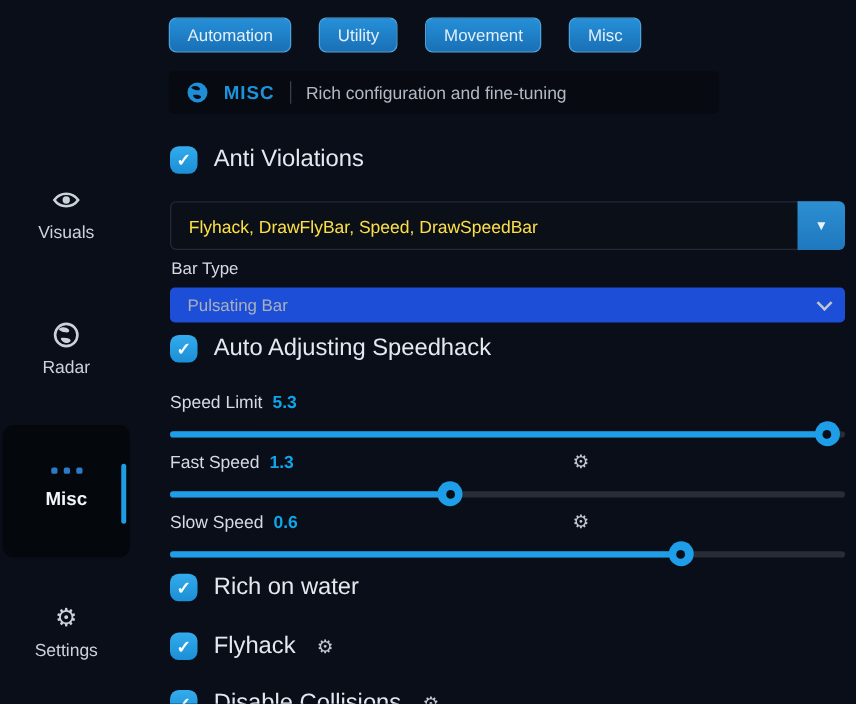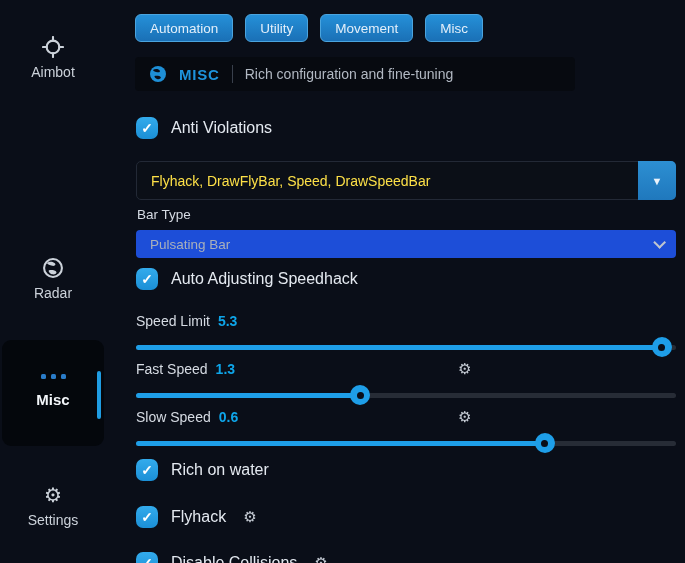--- a/index.html
+++ b/index.html
@@ -33,21 +33,21 @@
     position:absolute; right:3px; top:31px; width:4px; height:48px;
     background:#1f9ce2; border-radius:2px;
   }
   .ellipsis { display:flex; gap:5px; height:5px; margin-top:4px; }
   .ellipsis i { width:5px; height:5px; border-radius:1.5px; background:#2a7cc9; display:block; }
   .gear-glyph { font-size:20px; line-height:22px; color:#ccd2da; }
 
   
   .tabs {
     position:absolute; left:135px; top:14px; width:460px;
-    display:flex; gap:12px;
+    display:flex; gap:22px;
   }
   .tab {
     height:28px; padding:0 14px;
     background:linear-gradient(#2590d8,#1a70b6);
     border:1px solid #4ba4de; border-radius:6px;
     color:#e3effa; font-size:13.5px; font-family:"Liberation Sans",sans-serif;
     cursor:pointer; white-space:nowrap;
   }
 
   .header {
@@ -65,21 +65,21 @@
     position:absolute; left:136px; height:24px;
     display:flex; align-items:center; gap:13px; cursor:pointer;
   }
   .checkbox {
     width:22px; height:22px; border-radius:7px;
     background:linear-gradient(#33abec,#1b8fd6);
     display:flex; align-items:center; justify-content:center;
     cursor:pointer; flex:0 0 auto;
   }
   .checkbox .tick { color:#ffffff; font-size:14px; font-weight:bold; line-height:1; }
-  .check-label { font-size:16px; color:#e4e9f0; }
+  .check-label { font-size:19px; color:#e4e9f0; }
   .row-gear { font-size:15px; color:#c3c9d2; margin-left:4px; }
 
   
   .multiselect {
     position:absolute; left:136px; top:161px; width:540px; height:39px;
     background:#0b0f17; border:1px solid #232936; border-radius:5px;
     display:flex; align-items:center; cursor:pointer;
   }
   .ms-value { font-size:14px; color:#fde047; padding-left:14px; }
   .ms-btn {
@@ -121,28 +121,28 @@
   }
   .thumb .hole { width:7px; height:7px; border-radius:50%; background:#0a0e18; }
 
   svg .ln { stroke:#ccd2da; stroke-width:1.7; fill:none; stroke-linecap:round; }
 </style>
 </head>
 <body>
 
 <div class="sidebar">
 
-  <div class="side-item" style="top:36px">
+
+  <div class="side-item" style="top:149px">
     <svg class="side-icon" viewBox="0 0 18 18">
-      <circle class="ln" cx="9" cy="9" r="5.2"></circle>
-      <path class="ln" d="M9 0.8V4 M9 14v3.2 M0.8 9H4 M14 9h3.2"></path>
+      <path class="ln" d="M1.2 9 C5 3.6 13 3.6 16.8 9 C13 14.4 5 14.4 1.2 9 Z"></path>
+      <circle cx="9" cy="9" r="2.4" fill="#ccd2da"></circle>
     </svg>
-    <span class="side-label">Aimbot</span>
-  </div>
-
+    <span class="side-label">Visuals</span>
+  </div>
 
   <div class="side-item" style="top:257px">
     <svg class="side-icon" viewBox="0 0 18 18">
       <circle class="ln" cx="9" cy="9" r="7.3"></circle>
       <path d="M4 5 C6 3.4 9 3.6 10.5 5.2 C11.8 6.6 10.2 7.6 8.4 7.2 C6.4 6.8 4.6 6.4 4 5 Z" fill="#ccd2da"></path>
       <path d="M5.5 11 C7.5 10.4 11 10.8 11.8 12.2 C12.3 13.2 10.5 14.4 8.8 14.2 C7 14 5.2 12.2 5.5 11 Z" fill="#ccd2da"></path>
     </svg>
     <span class="side-label">Radar</span>
   </div>
 

